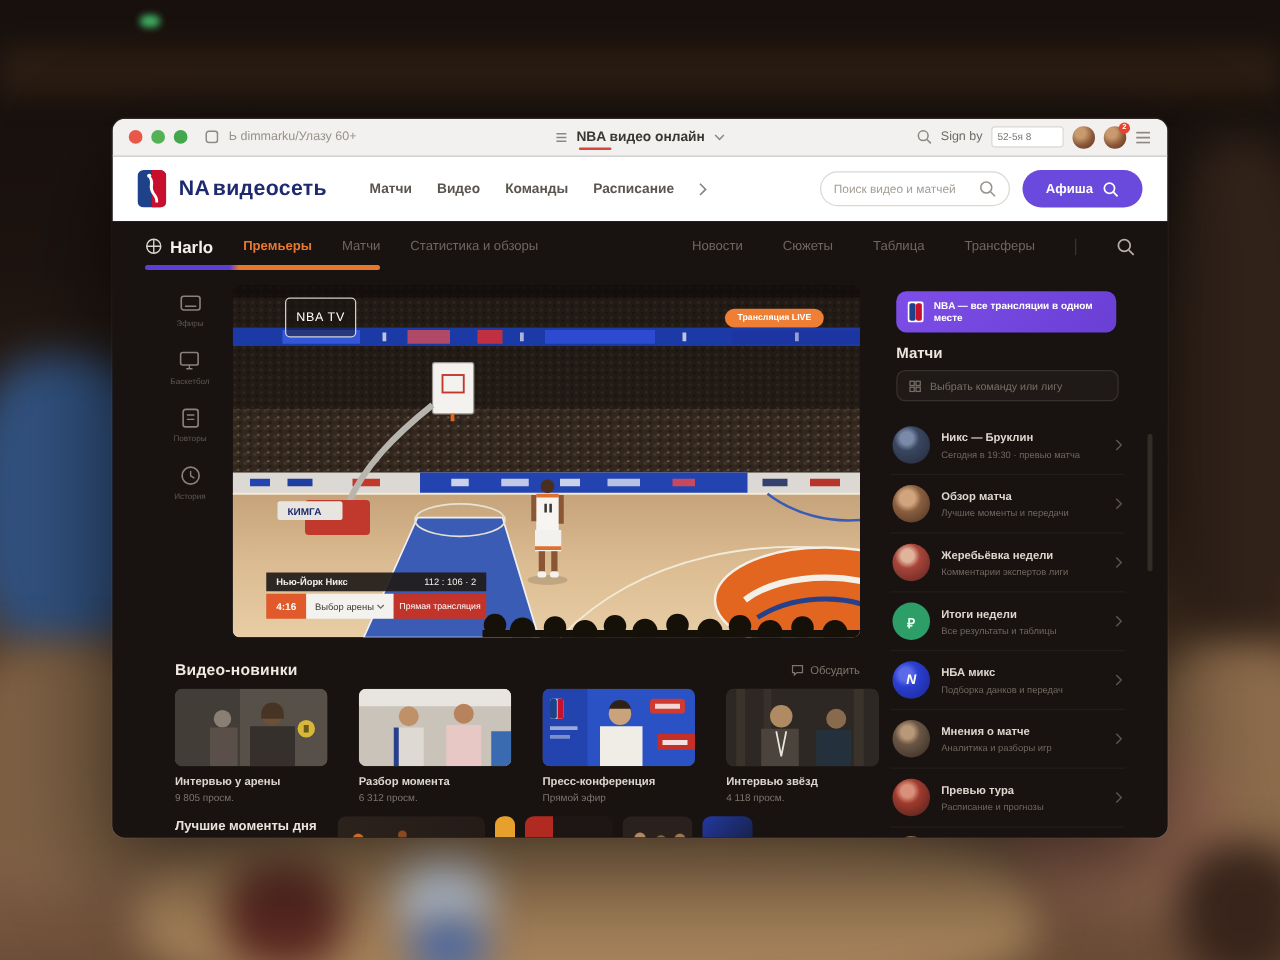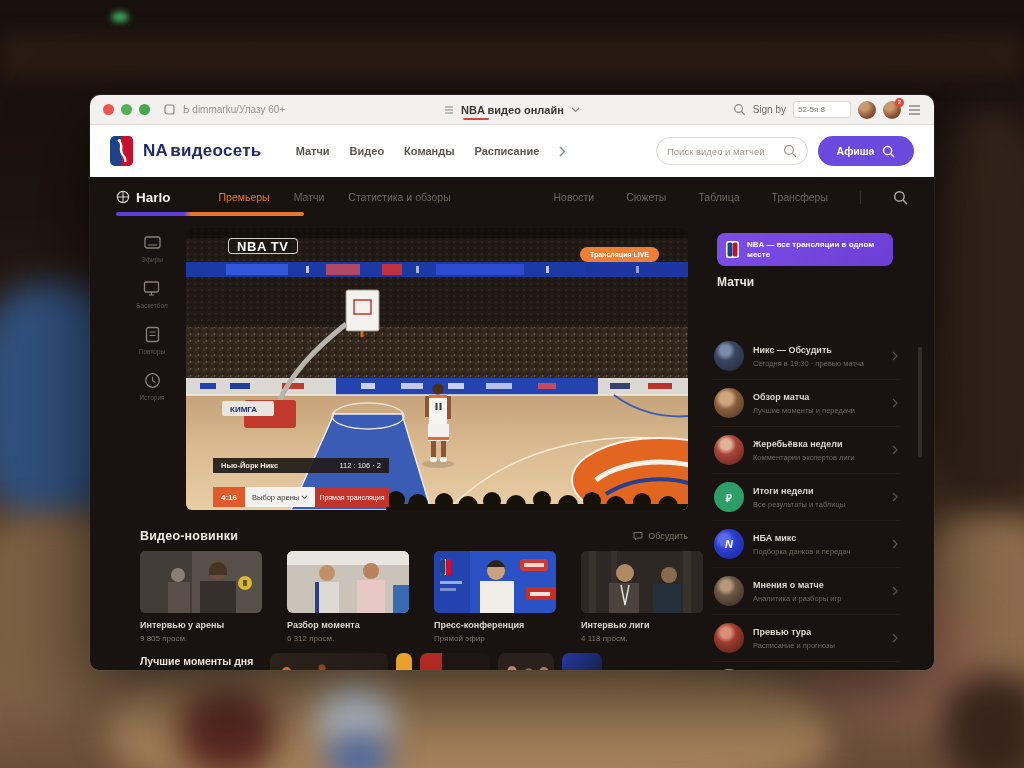--- a/index.html
+++ b/index.html
@@ -64,42 +64,42 @@
     display:flex; align-items:center; justify-content:center; gap:8px; font-size:10.5px; font-weight:bold;
     font-family:"Liberation Sans", sans-serif; }
 
   
   .dark { position:relative; height:493px; background:#181311; overflow:hidden; }
   .subnav { height:40px; display:flex; align-items:center; padding:0 26px; gap:24px; position:relative; }
   .home { display:flex; align-items:center; gap:6px; color:#f2efec; font-weight:bold; font-size:13.5px; }
   .underline { position:absolute; left:26px; top:35px; width:188px; height:4px; border-radius:2px;
     background:linear-gradient(90deg,#5b3fd6 0%,#5b3fd6 36%,#e8772e 40%,#e8772e 100%); }
   .sn-item { font-size:10.5px; color:#6e6660; }
-  .sn-orange { color:#e8772e; font-weight:normal;margin-left:24px; }
+  .sn-orange { color:#e8772e; font-weight:bold; }
   .sn-right { margin-left:auto; display:flex; align-items:center; gap:32px; }
   .sn-div { width:1px; height:13px; background:#3a3430; }
 
   
   .rail { position:absolute; left:32px; top:56px; width:60px; display:flex; flex-direction:column; gap:16px; align-items:center; }
   .rail-item { display:flex; flex-direction:column; align-items:center; gap:4px; }
   .rail-label { font-size:6.5px; color:#5f5852; text-align:center; white-space:nowrap; }
 
   
   .video { position:absolute; left:96px; top:51px; width:502px; height:282px; border-radius:6px; overflow:hidden; background:#191310; }
   .video svg.scene { position:absolute; inset:0; }
-  .badge-pill { position:absolute; left:42px; top:10px; height:16px; padding:0 8px;
+  .badge-pill { position:absolute; left:42px; top:10px; height:32px; padding:0 8px;
     border:1px solid rgba(240,238,232,.85); border-radius:4px; background:rgba(25,20,16,.45);
-    color:#fff; font-size:13px; font-weight:bold; letter-spacing:.6px; display:flex; align-items:center; }
+    color:#fff; font-size:10px; font-weight:normal; letter-spacing:.6px; display:flex; align-items:center; }
   .live-pill { position:absolute; left:394px; top:19px; height:15px; padding:0 10px; border-radius:8px;
     background:#ef7f35; color:#fff; font-size:7px; font-weight:bold; display:flex; align-items:center; }
   .score { position:absolute; left:27px; top:230px; width:176px; }
   .score-top { height:15px; background:rgba(32,28,25,.93); display:flex; align-items:center;
     justify-content:space-between; padding:0 8px; color:#f0ede8; font-size:7.5px; }
   .score-top .l { font-weight:bold; }
-  .score-bottom { height:20px; margin-top:14px; display:flex; }
+  .score-bottom { height:20px; margin-top:2px; display:flex; }
   .sb-period { width:32px; background:#e05a2b; color:#fff; font-size:8px; font-weight:bold;
     display:flex; align-items:center; justify-content:center; }
   .sb-mid { flex:1; background:#f4f2ee; color:#3d3832; font-size:7.5px; display:flex;
     align-items:center; justify-content:space-between; padding:0 7px; }
   .sb-live { width:74px; background:#c2342a; color:#fff; font-size:7px;
     display:flex; align-items:center; justify-content:center; }
 
   
   .sec-head { position:absolute; left:50px; top:352px; width:548px; display:flex; align-items:center; }
   .sec-title { font-size:12.5px; font-weight:bold; color:#efe9e2; letter-spacing:.2px; }
@@ -544,21 +544,21 @@
             <rect x="8" y="0" width="7" height="62" fill="#3a332c"></rect>
               <rect x="30" y="0" width="6" height="62" fill="#38302a"></rect>
             <rect x="102" y="0" width="8" height="62" fill="#3a332c"></rect>
             <circle cx="44" cy="22" r="9" fill="#b08a62"></circle>
               <rect x="28" y="32" width="30" height="30" fill="#4c443c"></rect>
             <path d="M40 34 l4 20 M48 34 l-4 20" stroke="#e8e4de" stroke-width="1.4"></path>
             <circle cx="88" cy="24" r="8" fill="#8a6a4c"></circle>
               <rect x="72" y="33" width="28" height="29" fill="#24303c"></rect>
           </svg>
         </div>
-        <div class="card-title">Интервью лиги</div>
+        <div class="card-title">Интервью звёзд</div>
         <div class="card-meta">4 118 просм.</div>
       </div>
     </div>
 
     <div class="bottomrow-head">Лучшие моменты дня</div>
     <div class="bottomrow">
       <div class="bthumb bt1"></div>
       <div class="bthumb bt2"></div>
       <div class="bthumb bt3"></div>
       <div class="bthumb bt4"></div>
@@ -571,26 +571,37 @@
           <rect width="13" height="17" rx="2.5" fill="#fff"></rect>
           <rect x="1.5" y="1.5" width="5" height="14" rx="1.5" fill="#1d428a"></rect>
           <rect x="6.8" y="1.5" width="4.7" height="14" rx="1.5" fill="#c8102e"></rect>
         </svg>
       </span>
       <span class="banner-text">NBA — все трансляции в одном месте</span>
     </div>
 
     <div class="sb-heading">Матчи</div>
 
+    <div class="filter">
+      <span style="display:flex;color:#776f67;">
+        <svg width="10" height="10" viewBox="0 0 10 10">
+            <rect x="1" y="1" width="3.4" height="3.4" fill="none" stroke="currentColor"></rect>
+            <rect x="5.8" y="1" width="3.4" height="3.4" fill="none" stroke="currentColor"></rect>
+            <rect x="1" y="5.8" width="3.4" height="3.4" fill="none" stroke="currentColor"></rect>
+            <rect x="5.8" y="5.8" width="3.4" height="3.4" fill="none" stroke="currentColor"></rect>
+          </svg>
+      </span>
+      <span>Выбрать команду или лигу</span>
+    </div>
 
     <div class="matches">
       <div class="match">
         <div class="mav av1"></div>
         <div class="mtext">
-          <div class="mtitle">Никс — Обсудить</div>
+          <div class="mtitle">Никс — Бруклин</div>
           <div class="msub">Сегодня в 19:30 · превью матча</div>
         </div>
         <span class="mchev">
             <svg width="6" height="10" viewBox="0 0 6 10">
               <path d="M1 1l4 4-4 4" fill="none" stroke="currentColor" stroke-width="1.2"></path>
             </svg>
           </span>
       </div>
       <div class="match">
         <div class="mav av2"></div>

